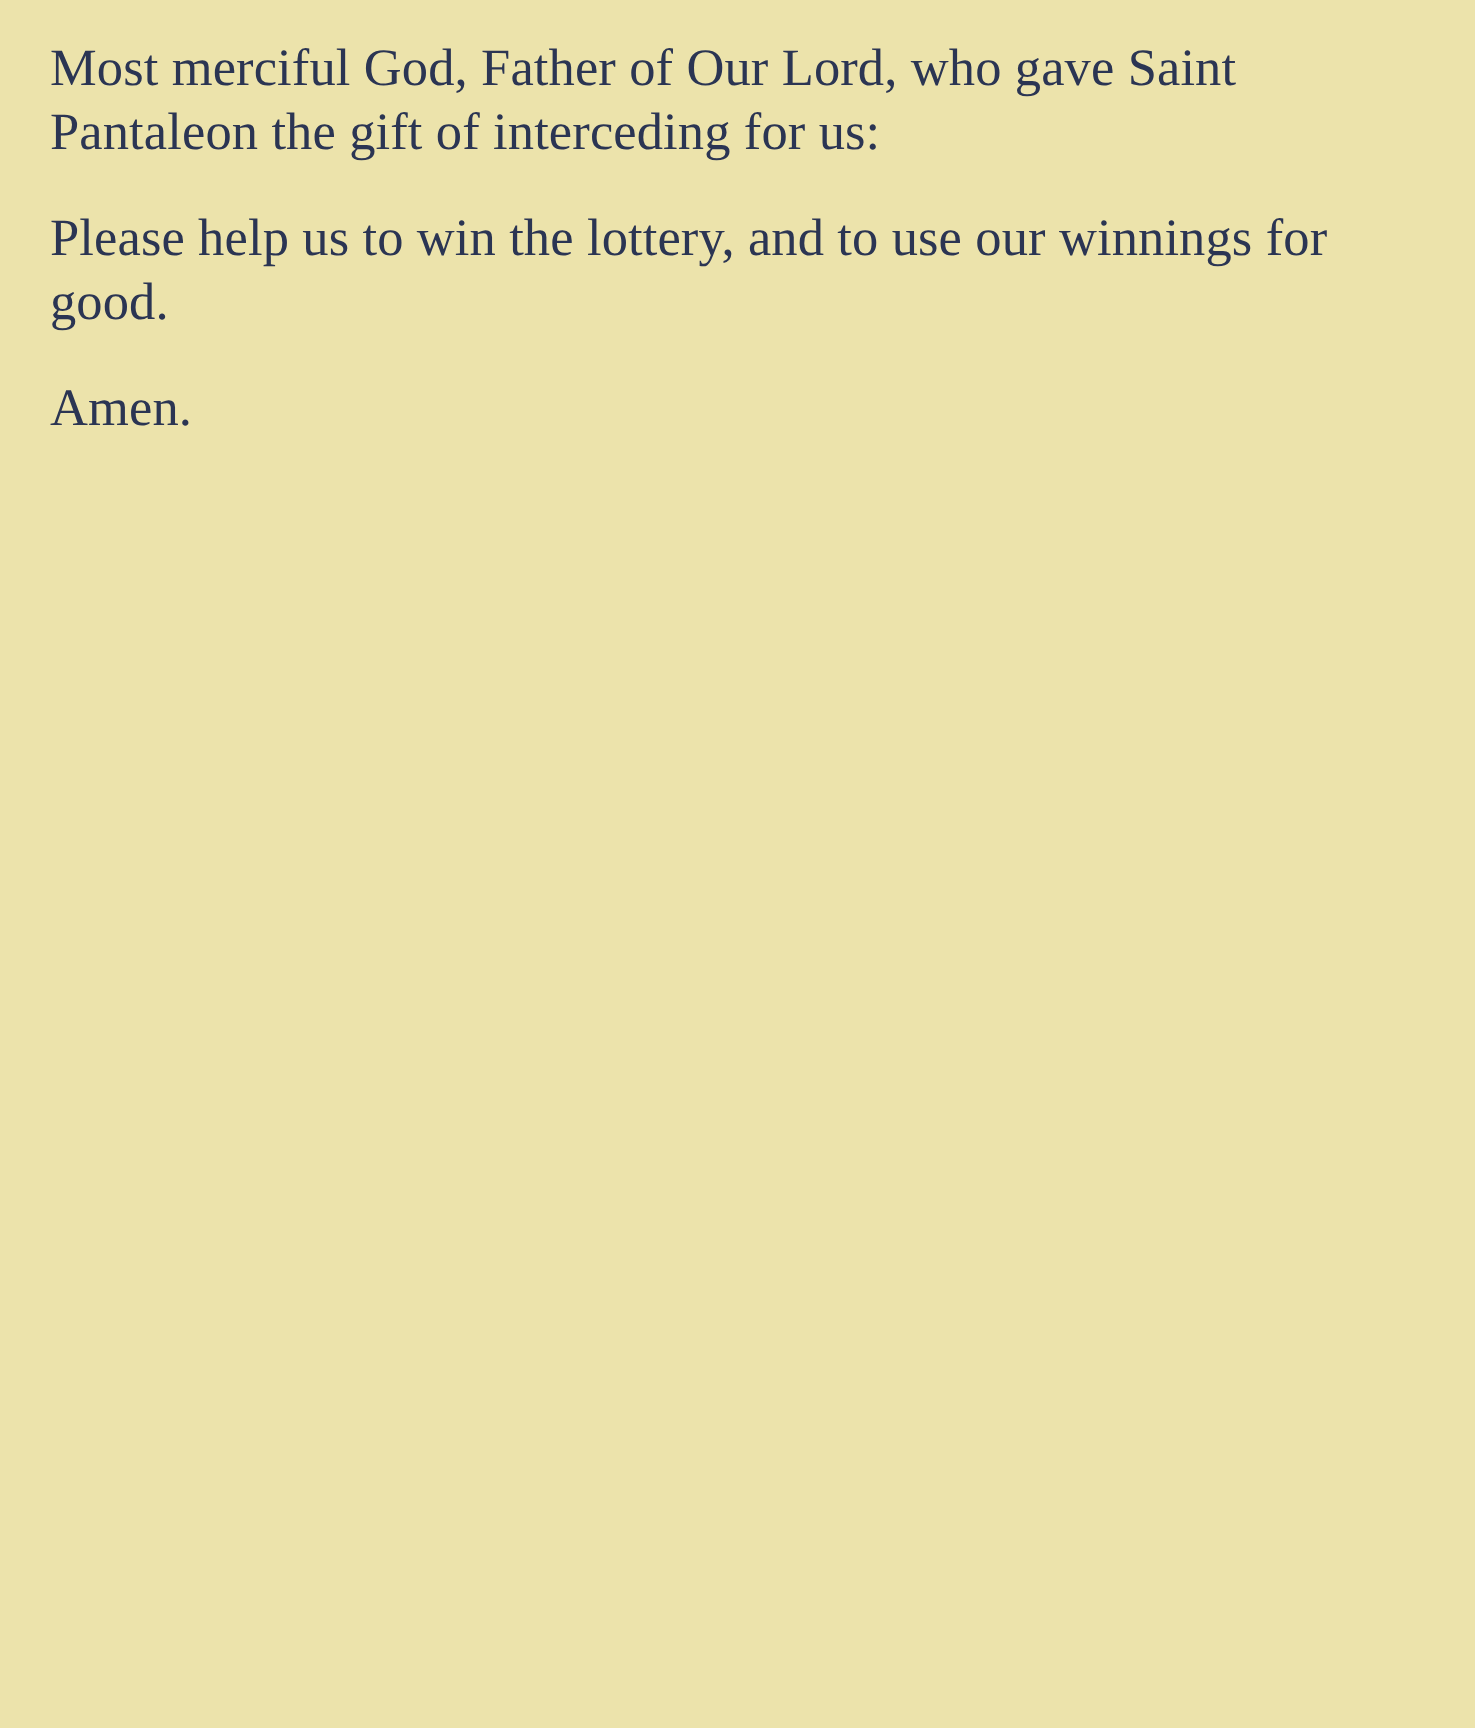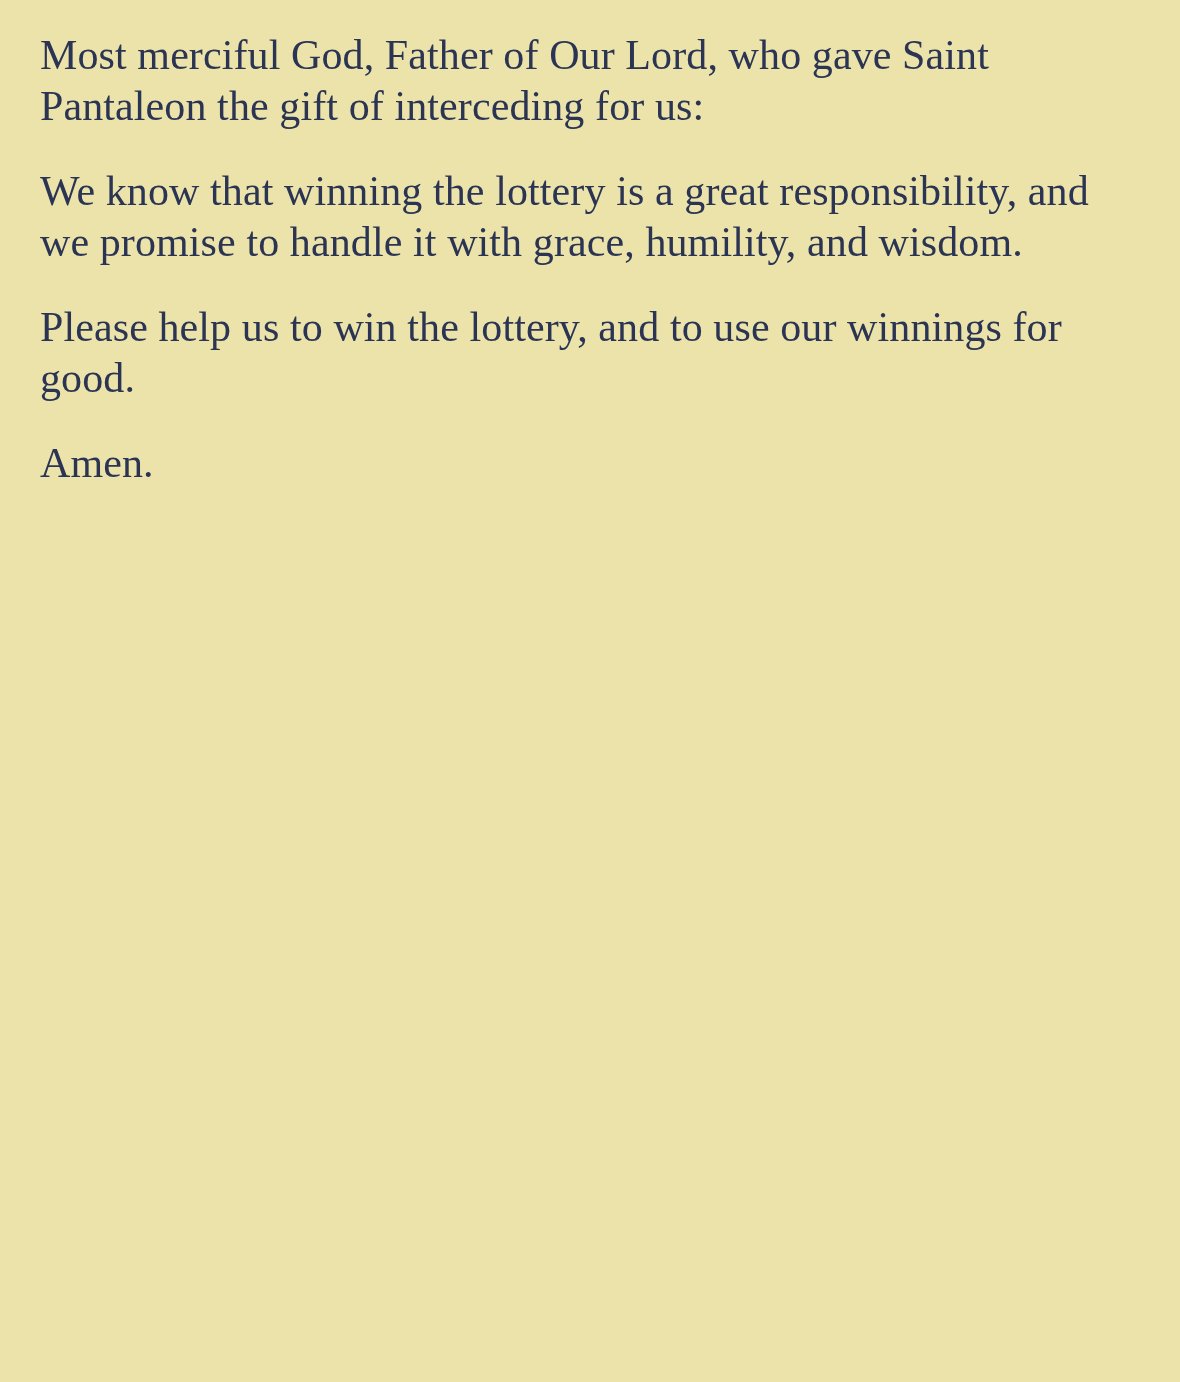--- a/index.html
+++ b/index.html
@@ -37,17 +37,16 @@
   .prayer-paragraph:last-child {
     margin-bottom: 16px;
   }
 </style>
 </head>
 <body>
 
 <div class="page">
   <article class="prayer-body">
     <p class="prayer-paragraph">Most merciful God, Father of Our Lord, who gave Saint Pantaleon the gift of interceding for us:</p>
-    <p class="prayer-paragraph">We know that winning the lottery is a great responsibility, and we promise to handle it with grace, humility, and wisdom.</p>
     <p class="prayer-paragraph">Please help us to win the lottery, and to use our winnings for good.</p>
     <p class="prayer-paragraph">Amen.</p>
   </article>
 </div>
 
 </body></html>

